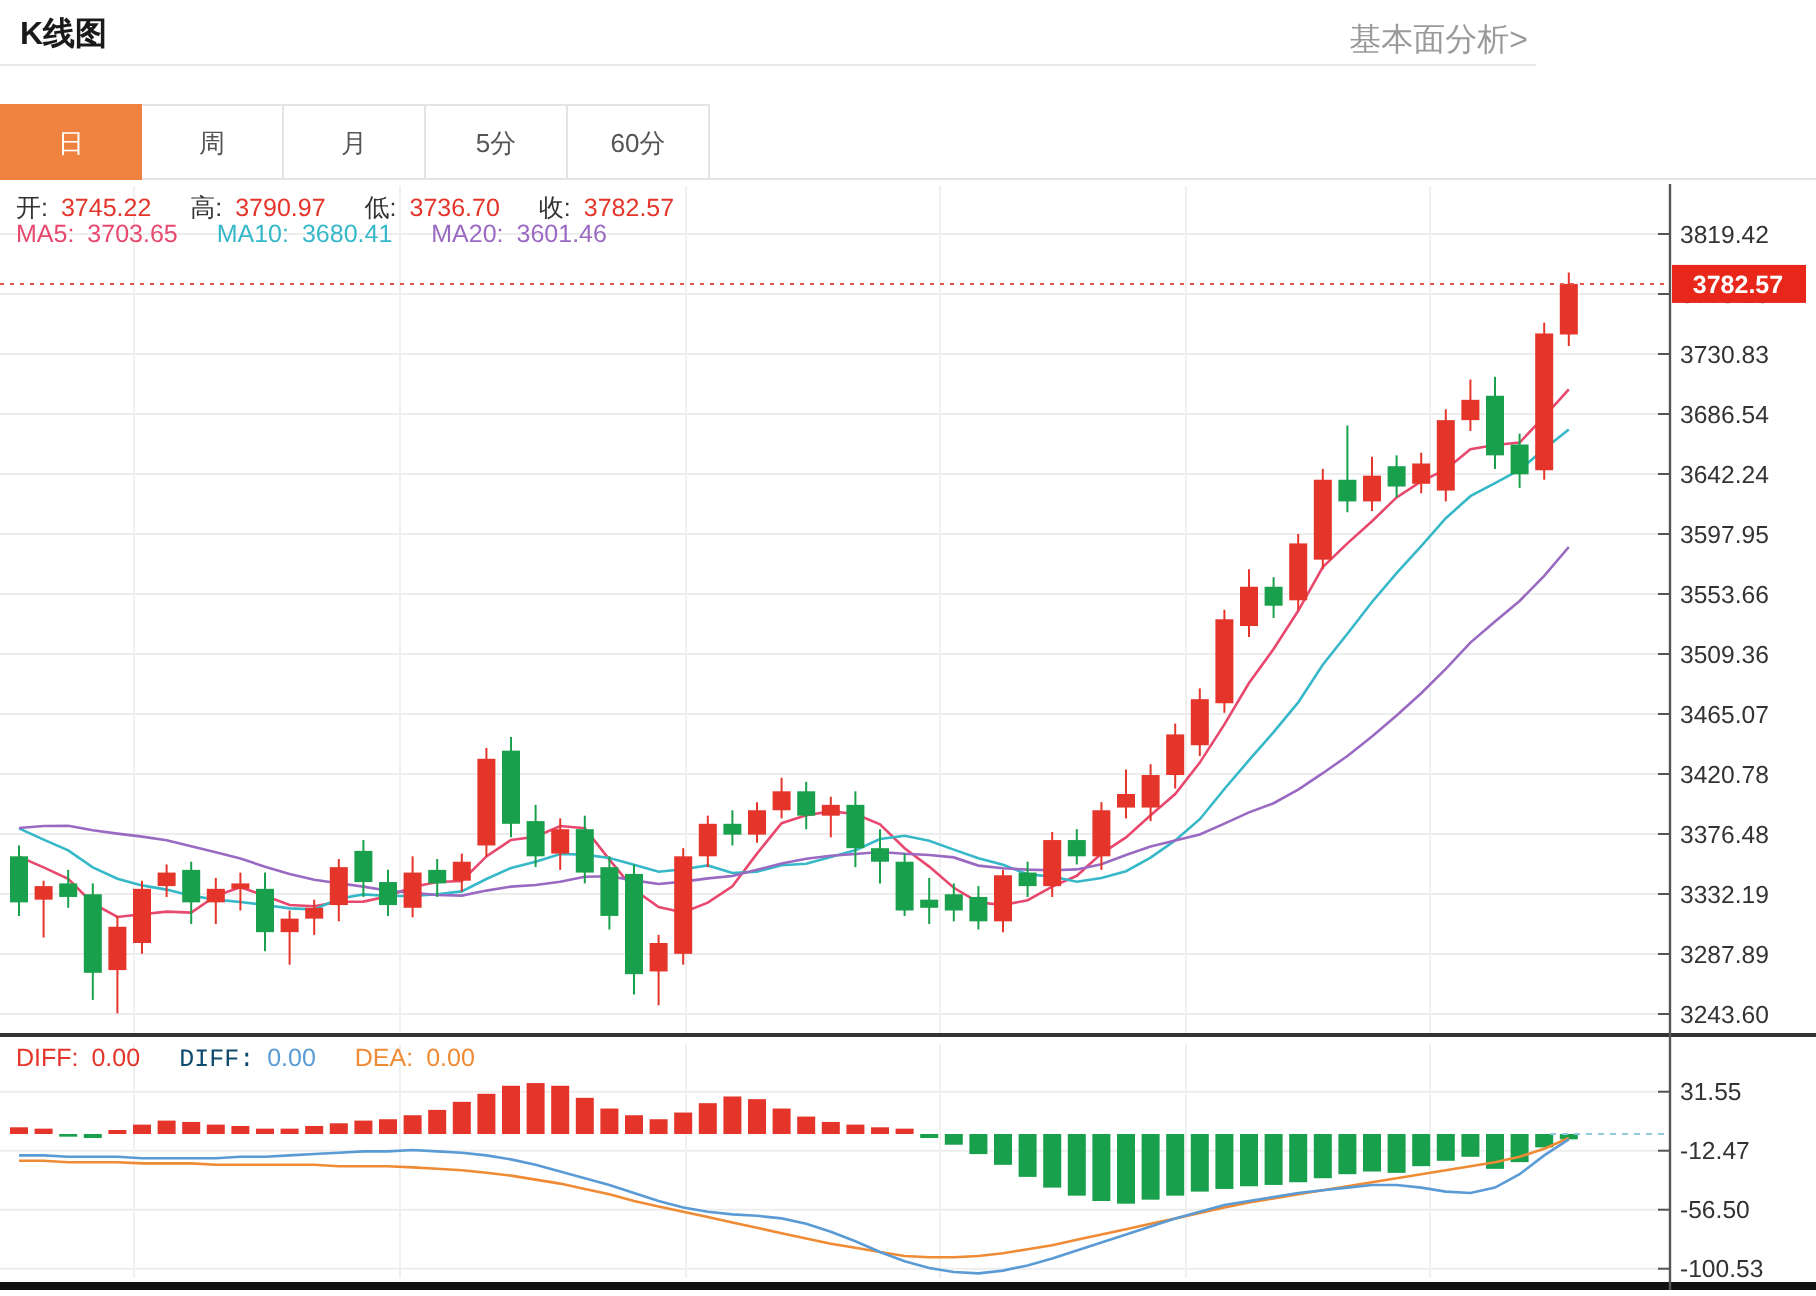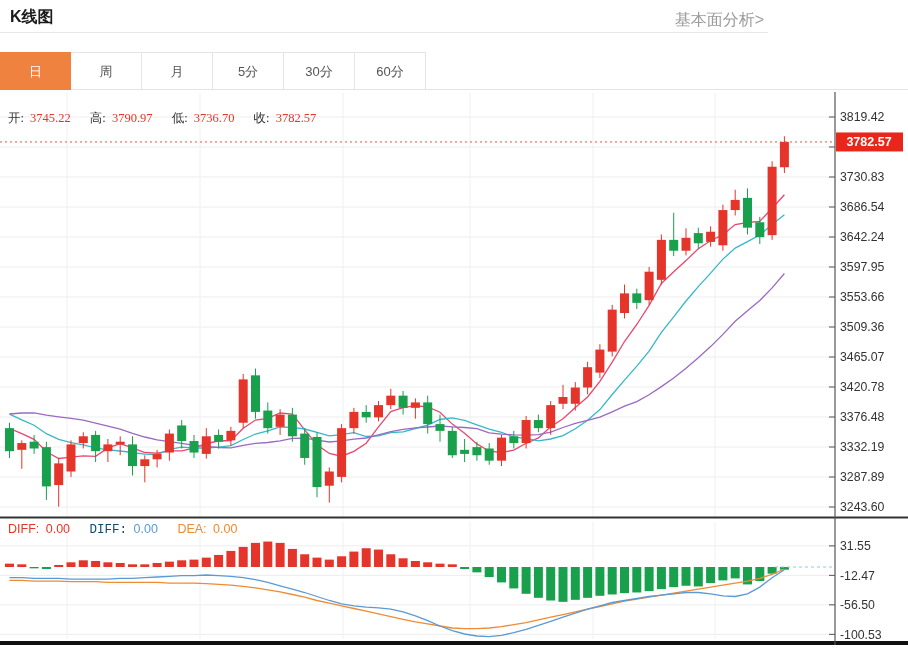--- a/index.html
+++ b/index.html
@@ -23,21 +23,20 @@
 <div class="hdr">
   <div class="hdr-title">K线图</div>
   <a class="hdr-link">基本面分析&gt;</a>
 </div>
 
 <div class="tabbar" id="tabbar">
     <div class="tab sel">日</div>
     <div class="tab">周</div>
     <div class="tab">月</div>
     <div class="tab">5分</div>
-    <div class="tab">30分</div>
     <div class="tab">60分</div>
   </div>
 
 <div class="chart-wrap">
   <svg id="chart-svg" width="908" height="558">
       <line x1="0" y1="27" x2="835" y2="27" stroke="#ededed" stroke-width="1"></line>
       <line x1="0" y1="57" x2="835" y2="57" stroke="#ededed" stroke-width="1"></line>
       <line x1="0" y1="87" x2="835" y2="87" stroke="#ededed" stroke-width="1"></line>
       <line x1="0" y1="117" x2="835" y2="117" stroke="#ededed" stroke-width="1"></line>
       <line x1="0" y1="147" x2="835" y2="147" stroke="#ededed" stroke-width="1"></line>
@@ -301,31 +300,39 @@
       <line x1="829" y1="485.3548716784011" x2="835" y2="485.3548716784011" stroke="#555555" stroke-width="1"></line>
       <text x="840" y="489.6548716784011" fill="#333333" font-size="12.3" text-anchor="start" font-weight="normal" font-family="&quot;Liberation Sans&quot;,&quot;DejaVu Sans&quot;,sans-serif">-12.47</text>
       <line x1="829" y1="514.8548716784011" x2="835" y2="514.8548716784011" stroke="#555555" stroke-width="1"></line>
       <text x="840" y="519.154871678401" fill="#333333" font-size="12.3" text-anchor="start" font-weight="normal" font-family="&quot;Liberation Sans&quot;,&quot;DejaVu Sans&quot;,sans-serif">-56.50</text>
       <line x1="829" y1="544.3548716784011" x2="835" y2="544.3548716784011" stroke="#555555" stroke-width="1"></line>
       <text x="840" y="548.654871678401" fill="#333333" font-size="12.3" text-anchor="start" font-weight="normal" font-family="&quot;Liberation Sans&quot;,&quot;DejaVu Sans&quot;,sans-serif">-100.53</text>
       <rect x="836" y="42.45789554482933" width="67" height="19" fill="#e8271a"></rect>
       <text x="869" y="56.45789554482933" fill="#ffffff" font-size="12.5" text-anchor="middle" font-weight="bold" font-family="&quot;Liberation Sans&quot;,&quot;DejaVu Sans&quot;,sans-serif">3782.57</text>
     </svg>
 
-  <div class="overlay" style="top:20px;font-family:Liberation Serif, serif;">
+  <div class="overlay" style="top:6px;">
     <span style="color:#333;">开:</span>
     <span class="gap" style="color:#e5342a;">3745.22</span>
     <span style="color:#333;">高:</span>
     <span class="gap" style="color:#e5342a;">3790.97</span>
     <span style="color:#333;">低:</span>
     <span class="gap" style="color:#e5342a;">3736.70</span>
     <span style="color:#333;">收:</span>
     <span style="color:#e5342a;">3782.57</span>
   </div>
 
+  <div class="overlay" style="top:20px;">
+    <span style="color:#e8486e;">MA5:</span>
+    <span class="gap" style="color:#e8486e;">3703.65</span>
+    <span style="color:#36b8c8;">MA10:</span>
+    <span class="gap" style="color:#36b8c8;">3680.41</span>
+    <span style="color:#9a6ac2;">MA20:</span>
+    <span style="color:#9a6ac2;">3601.46</span>
+  </div>
 
   <div class="overlay" style="top:432px;">
     <span style="color:#e5342a;">DIFF:</span>
     <span class="gap" style="color:#e5342a;">0.00</span>
     <span style="color:#0c4a6e;font-family:Liberation Mono, monospace;">DIFF:</span>
     <span class="gap" style="color:#5a9bd5;">0.00</span>
     <span style="color:#ef8b34;">DEA:</span>
     <span style="color:#ef8b34;">0.00</span>
   </div>
 </div>

